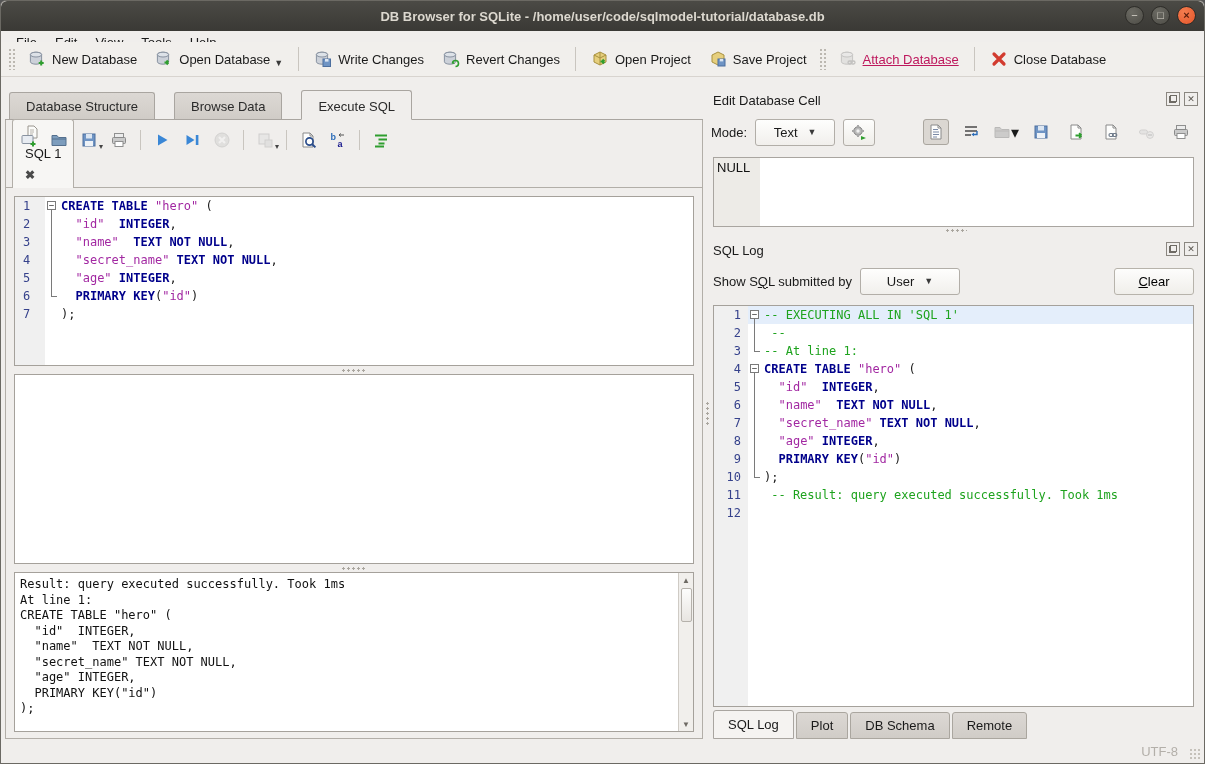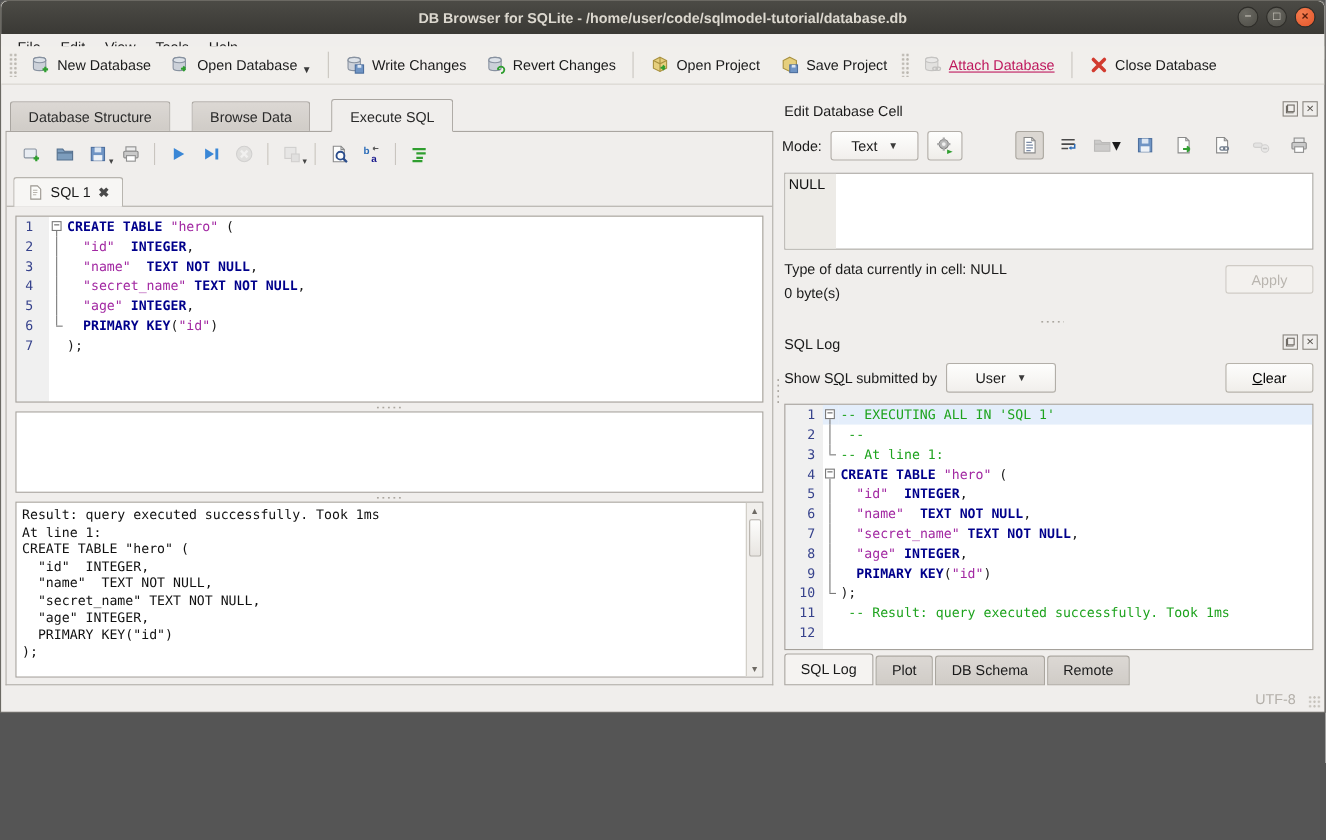--- a/index.html
+++ b/index.html
@@ -1,18 +1,18 @@
 <!DOCTYPE html>
 <html><head>
 <meta charset="utf-8">
 <style>
   html,body{margin:0;padding:0;background:#555;}
   *{box-sizing:border-box;}
   #window{
-    position:relative;width:1205px;height:648px;background:#f0eeec;
+    position:relative;width:1205px;height:764px;background:#f0eeec;
     font-family:"Liberation Sans",sans-serif;color:#1a1a1a;overflow:hidden;
     border-radius:6px 6px 0 0;border:1px solid #6b6963;padding-left:14px;
   }
   
   .titlebar{position:absolute;left:0;top:0;right:0;height:30px;
     background:linear-gradient(#4b4a45,#3a3935);border-radius:6px 6px 0 0;
     display:flex;align-items:center;justify-content:center;}
   .titlebar .title{font-size:13px;font-weight:bold;color:#dcd8cf;}
   .win-btns{position:absolute;right:8px;top:5px;display:flex;gap:7px;}
   .wbtn{width:19px;height:19px;border-radius:50%;display:flex;align-items:center;justify-content:center;
@@ -44,22 +44,22 @@
   .tab.active{background:#f0eeec;margin-bottom:-1px;padding-top:8px;border-bottom:1px solid #f0eeec;font-weight:normal;}
   .left-frame{flex:1;border:1px solid #b2aea8;border-top:none;display:flex;flex-direction:column;padding:4px 8px 6px;}
   
   .sqlbar{height:32px;display:flex;align-items:center;gap:4px;padding:2px 2px;}
   .sicon-btn{width:26px;height:24px;display:flex;align-items:center;justify-content:center;border-radius:3px;position:relative;}
   .sicon-btn.disabled svg{opacity:.4;filter:grayscale(1);}
   .sicon-btn .mini-caret{position:absolute;right:-1px;bottom:1px;font-size:8px;color:#444;}
   .sqlbar .tb-sep{height:20px;margin:0 4px;}
   
   .doctabs{height:30px;display:flex;align-items:flex-end;border-bottom:1px solid #b2aea8;margin:2px -8px 0;padding-left:6px;}
-  .doctab{display:flex;align-items:flex-end;gap:7px;background:#f7f6f4;border:1px solid #b2aea8;border-bottom:none;
-    border-radius:3px 3px 0 0;padding:5px 12px 6px;font-size:13px;margin-bottom:-1px;}
+  .doctab{display:flex;align-items:flex-start;gap:7px;background:#f7f6f4;border:1px solid #b2aea8;border-bottom:none;
+    border-radius:3px 3px 0 0;padding:5px 12px 6px;font-size:13px;margin-bottom:-1px;flex-direction:column;}
   .doctab .doc-ico{width:14px;height:14px;}
   .doctab .tab-close{color:#4a4a4a;font-weight:bold;font-size:12px;}
   
   .code-box{border:1px solid #a5a19b;background:linear-gradient(to right,#f0f0f0 30px,#fff 30px);overflow:hidden;position:relative;}
   #sql-editor{height:170px;margin-top:8px;}
   .code-row{display:flex;height:18px;line-height:18px;font-family:"DejaVu Sans Mono",monospace;font-size:12px;white-space:pre;}
   .ln{width:30px;flex:none;color:#36428c;padding-left:8px;}
   .fold{width:14px;flex:none;position:relative;}
   .fold i{position:absolute;font-style:normal;}
   .fold .vl{left:6px;top:0;bottom:0;width:1px;background:#7a7a7a;}
@@ -461,25 +461,20 @@
                 <rect x="4.5" y="2.5" width="9" height="4" fill="#ececec" stroke="#8f8f8f"></rect>
                 <rect x="2.5" y="6.5" width="13" height="6" rx="1" fill="#cacaca" stroke="#8a8a8a"></rect>
                 <rect x="5" y="10.5" width="8" height="5" fill="#fff" stroke="#8f8f8f"></rect>
               </svg>
             </div>
           </div>
       </div>
       <div class="cell-edit">
         <div class="cell-gutter">NULL</div>
       </div>
-      <div class="type-row">
-        <div class="t1">Type of data currently in cell: NULL</div>
-        <div class="t2">0 byte(s)</div>
-        <button class="btn disabled" id="apply-btn">Apply</button>
-      </div>
 
       <div class="log-splith">
           <div class="dots"></div>
         </div>
       <div class="log-dock">
         <div class="dock-header">
           <span>SQL Log</span>
           <div class="dock-btns">
             <div class="dock-btn">
                 <span class="float-glyph"></span>

